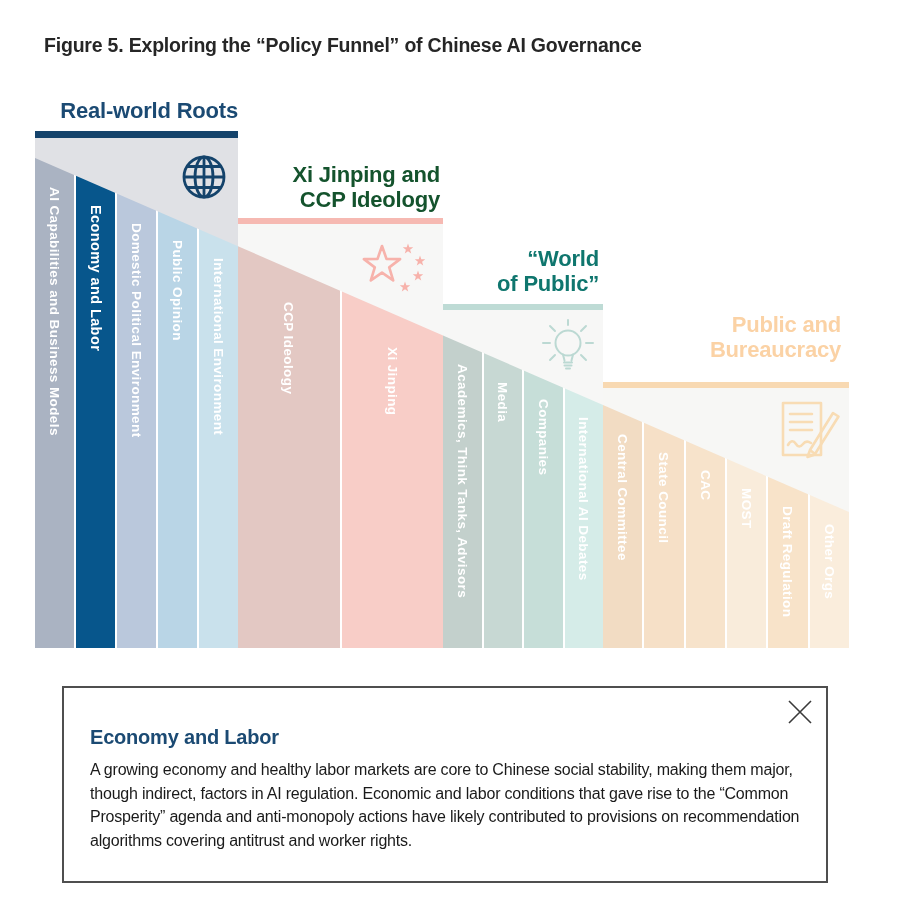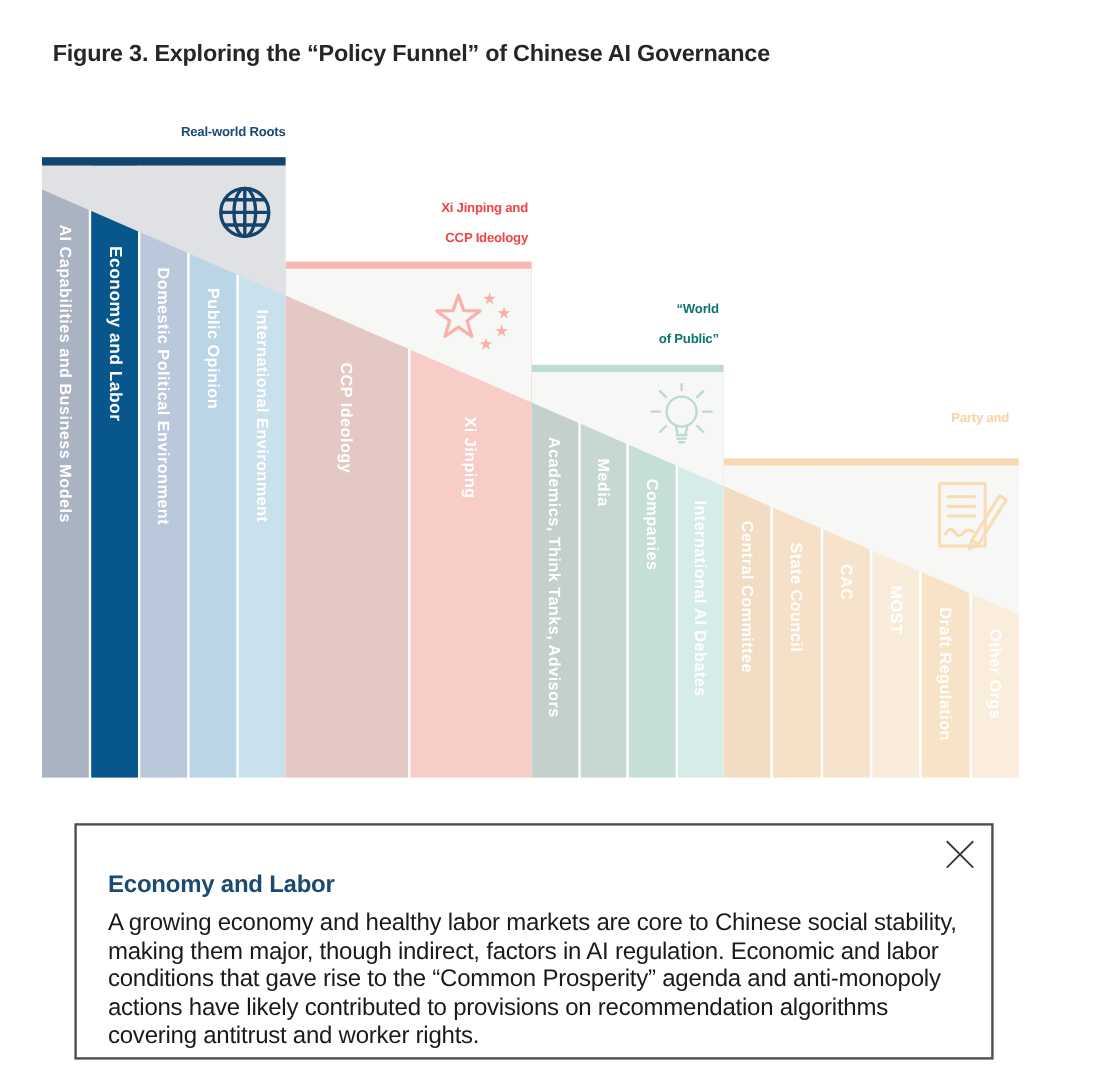--- a/index.html
+++ b/index.html
@@ -3,38 +3,38 @@
 <meta charset="utf-8">
 <style>
   html,body{margin:0;padding:0;background:#ffffff;}
   body{font-family:"Liberation Sans","DejaVu Sans",sans-serif;}
   .canvas{position:relative;width:914px;height:901px;background:#fff;overflow:hidden;}
   .figure-title{position:absolute;left:44px;top:34px;margin:0;font-size:19.5px;font-weight:bold;
     color:#262626;letter-spacing:-0.2px;}
   #funnel{position:absolute;left:0;top:0;width:914px;height:901px;}
   .group{position:absolute;}
   .group-bar{position:absolute;left:0;top:0;width:100%;}
-  .group-header{position:absolute;left:0;width:100%;font-weight:bold;font-size:11px;
+  .group-header{position:absolute;left:0;width:100%;font-weight:bold;font-size:22px;
     line-height:25px;text-align:right;white-space:nowrap;letter-spacing:-0.2px;}
   .col{position:absolute;display:flex;justify-content:center;}
   .col-label{writing-mode:vertical-rl;position:relative;z-index:3;color:#ffffff;font-weight:bold;
     letter-spacing:0.4px;white-space:nowrap;}
   .overlay{position:absolute;z-index:2;}
   .icon-wrap{position:absolute;z-index:4;}
   .detail{position:absolute;left:62px;top:686px;width:766px;height:197px;border:2px solid #4f4f4f;
     background:#fff;box-sizing:border-box;padding:38px 26px 0 26px;}
   .detail h2{margin:0 0 9px 0;font-size:20px;letter-spacing:-0.2px;}
-  .detail p{margin:0;font-size:20px;line-height:23.5px;color:#1a1a1a;width:722px;letter-spacing:-0.2px;}
+  .detail p{margin:0;font-size:16px;line-height:23.5px;color:#1a1a1a;width:722px;letter-spacing:-0.2px;}
   .close-btn{position:absolute;top:11px;right:13px;width:26px;height:26px;cursor:pointer;}
 </style>
 </head>
 <body>
 
 <div class="canvas">
-  <h1 class="figure-title">Figure 3. Exploring the “Policy Funnel” of Chinese AI Governance</h1>
+  <h1 class="figure-title">Figure 5. Exploring the “Policy Funnel” of Chinese AI Governance</h1>
 
   <div id="funnel">
       <div class="group" style="left: 35px; top: 131px; width: 203px; height: 517px;">
         <div class="col" style="left: 0px; top: 7px; width: 39px; height: 510px; background: rgb(170, 179, 194);">
           <span class="col-label" style="color: rgb(255, 255, 255); font-size: 13.5px; margin-top: 48.9607px;">AI Capabilities and Business Models</span>
         </div>
         <div class="col" style="left: 41px; top: 7px; width: 39px; height: 510px; background: rgb(7, 86, 140);">
           <span class="col-label" style="color: rgb(255, 255, 255); font-size: 14.5px; margin-top: 66.7912px;">Economy and Labor</span>
         </div>
         <div class="col" style="left: 82px; top: 7px; width: 39px; height: 510px; background: rgb(186, 200, 220);">
@@ -61,21 +61,21 @@
         </svg></div>
       <div class="group" style="left: 238px; top: 218px; width: 205px; height: 430px;">
         <div class="col" style="left: 0px; top: 6px; width: 101.5px; height: 424px; background: rgb(227, 200, 195);">
           <span class="col-label" style="color: rgb(255, 255, 255); font-size: 13.5px; margin-top: 78.4238px;">CCP Ideology</span>
         </div>
         <div class="col" style="left: 103.5px; top: 6px; width: 101.5px; height: 424px; background: rgb(248, 205, 199);">
           <span class="col-label" style="color: rgb(255, 255, 255); font-size: 13.5px; margin-top: 123.435px;">Xi Jinping</span>
         </div>
         <div class="overlay" style="left: 0px; top: 6px; width: 100%; height: 424px; background: rgb(247, 247, 246); clip-path: polygon(0px 0px, 100% 0px, 100% 111.4px, 0px 22.3px);"></div>
         <div class="group-bar" style="height: 6px; background: rgb(246, 185, 178);"></div>
-        <div class="group-header" style="bottom: calc(100% + 6px); color: #ef4444; padding-right: 3px; box-sizing: border-box;">
+        <div class="group-header" style="bottom: calc(100% + 6px); color: #14532d; padding-right: 3px; box-sizing: border-box;">
           <div>Xi Jinping and</div>
           <div>CCP Ideology</div>
         </div>
       </div>
       <div class="icon-wrap" style="left: 360px; top: 243px; width: 65px; height: 50px;"><svg viewBox="0 0 65 50" width="65" height="50">
           <defs>
             <polygon id="st5" points="0,-10 2.35,-3.24 9.51,-3.09 3.8,1.24 5.88,8.09 0,4 -5.88,8.09 -3.8,1.24 -9.51,-3.09 -2.35,-3.24"></polygon>
           </defs>
           <use href="#st5" transform="translate(22,22) scale(1.9)" fill="none" stroke="#f7b2ab" stroke-width="1.4" stroke-linejoin="round"></use>
           <use href="#st5" transform="translate(48,6) scale(0.55)" fill="#f7b2ab"></use>
@@ -125,21 +125,22 @@
         </div>
         <div class="col" style="left: 165.333px; top: 6px; width: 39.3333px; height: 260px; background: rgb(248, 227, 201);">
           <span class="col-label" style="color: rgb(255, 255, 255); font-size: 13.5px; margin-top: 118.025px;">Draft Regulation</span>
         </div>
         <div class="col" style="left: 206.667px; top: 6px; width: 39.3333px; height: 260px; background: rgb(250, 237, 220);">
           <span class="col-label" style="color: rgb(255, 255, 255); font-size: 13.5px; margin-top: 136px;">Other Orgs</span>
         </div>
         <div class="overlay" style="left: 0px; top: 6px; width: 100%; height: 260px; background: rgb(247, 247, 245); clip-path: polygon(0px 0px, 100% 0px, 100% 124px, 0px 17px);"></div>
         <div class="group-bar" style="height: 6px; background: rgb(248, 217, 178);"></div>
         <div class="group-header" style="bottom: calc(100% + 20px); color: rgb(251, 210, 165); padding-right: 8px; box-sizing: border-box;">
-          <div>Party and</div>
+          <div>Public and</div>
+          <div>Bureaucracy</div>
         </div>
       </div>
       <div class="icon-wrap" style="left: 780px; top: 398px; width: 65px; height: 62px;"><svg viewBox="0 0 65 62" width="65" height="62">
           <g fill="none" stroke="#f8dcb4" stroke-width="2.6" stroke-linecap="round" stroke-linejoin="round">
             <rect x="3" y="5" width="38" height="52"></rect>
             <path d="M10,16 H32 M10,24 H32 M10,32 H32"></path>
             <path d="M8,47 q4,-7 8,-1 q3,5 7,0 q3,-4 8,-1"></path>
             <path d="M30,52 L53,15 l5.5,3.5 L35,56 Z M30,52 l-2.5,7 7.5,-2.5"></path>
           </g>
         </svg></div>

